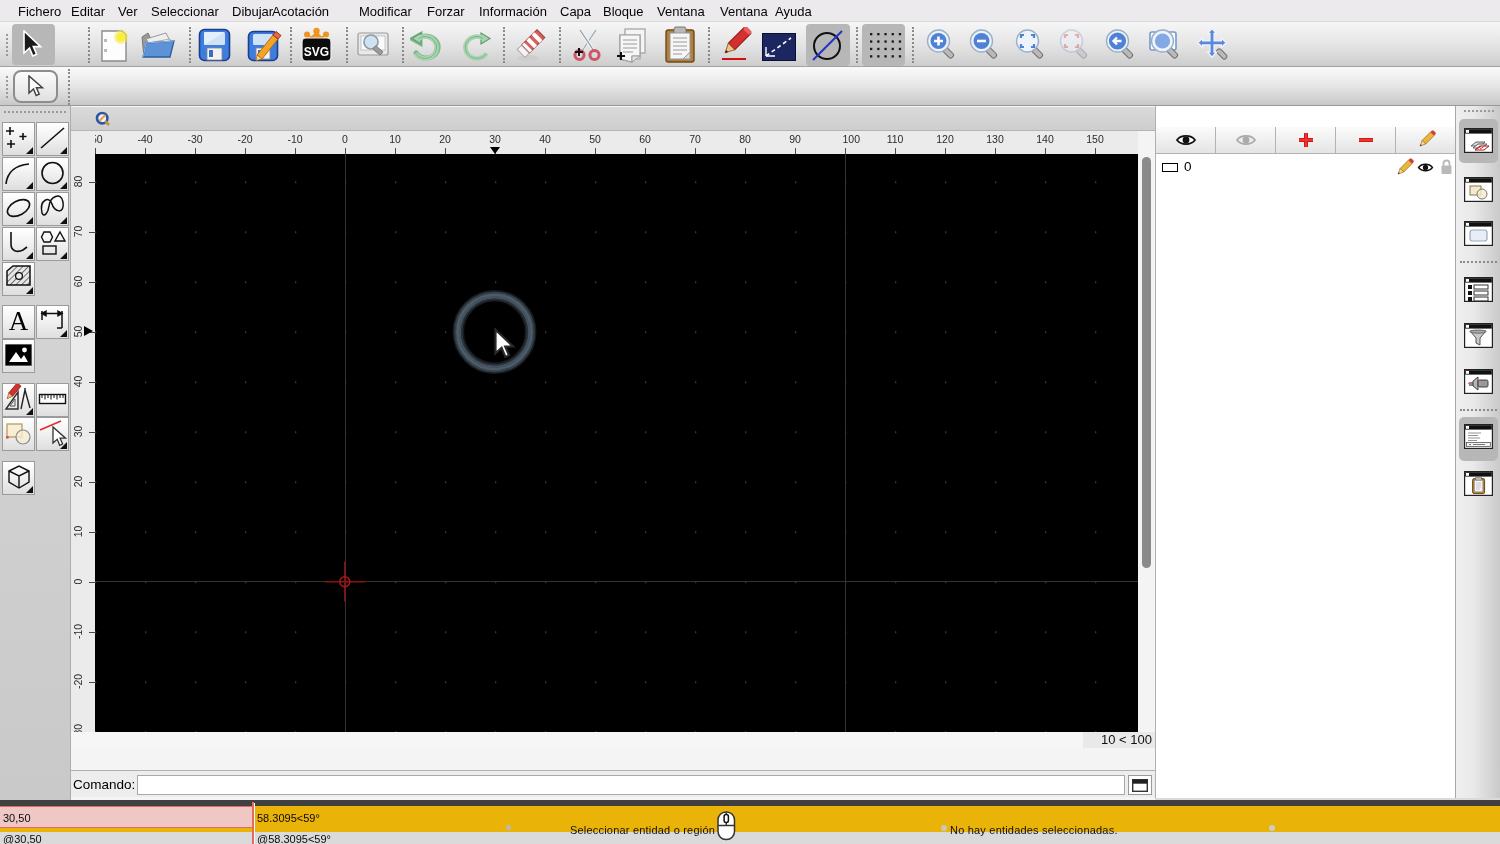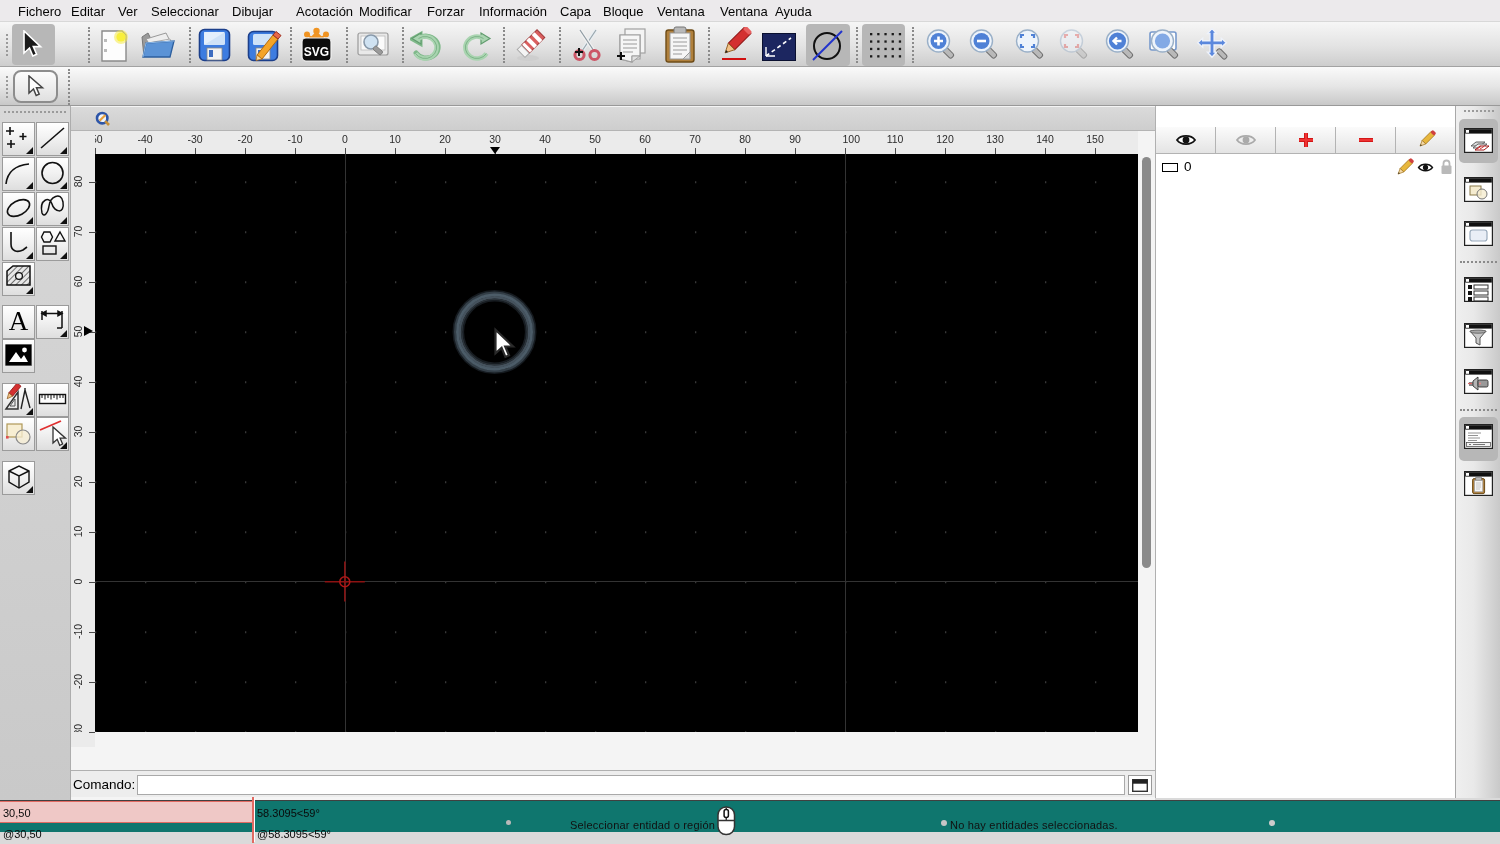--- a/index.html
+++ b/index.html
@@ -37,35 +37,35 @@
 
 #lpanel{position:absolute;left:1155px;top:106px;width:300px;height:692px;background:#fff;border-left:1px solid #b0b0b0}
 #ltitle{position:absolute;left:0;top:1px;width:299px;height:20px;background:linear-gradient(#f4f4f4,#dcdcdc);border-bottom:1px solid #b3b3b3}
 #ltools{position:absolute;left:0;top:21px;width:299px;height:27px}
 .lcell{position:absolute;top:0;width:60px;height:27px;background:linear-gradient(#fbfbfb,#e4e4e4);border-right:1px solid #b3b3b3;border-bottom:1px solid #b3b3b3}
 
 #rstrip{position:absolute;left:1455px;top:106px;width:45px;height:692px;background:linear-gradient(90deg,#efefef,#e9e9e9 40%,#c9c9c9);border-left:1px solid #a8a8a8}
 .rpress{position:absolute;left:3px;width:39px;background:#b7b7b7;border-radius:5px}
 .rbtn{position:absolute;left:8px;width:29px;height:25px}
 
-#status{position:absolute;left:0;top:800px;width:1500px;height:32px;background:#0f766e;border-top:1px solid #404040}
+#status{position:absolute;left:0;top:800px;width:1500px;height:32px;background:#eab308;border-top:6px solid #404040}
 .st{position:absolute;font-size:11px;color:#0a0a0a}
 .stb{position:absolute;font-size:11px;font-weight:normal;color:#111;letter-spacing:0.2px}
 #pinkbox{position:absolute;left:0;top:0;width:253px;height:22px;background:#efc8c6;border-top:1.5px solid #e26a62;border-bottom:1.5px solid #e26a62;border-right:1.5px solid #e26a62}
 #redvline{position:absolute;left:252px;top:-4px;width:1.5px;height:46px;background:#e26a62}
 </style></head><body>
 <div id="app">
 
 <div id="menubar">
 <span class="mi" style="left:18px">Fichero</span>
 <span class="mi" style="left:71px">Editar</span>
 <span class="mi" style="left:118px">Ver</span>
 <span class="mi" style="left:151px">Seleccionar</span>
 <span class="mi" style="left:232px">Dibujar</span>
-<span class="mi" style="left:296px">Acotación</span>
+<span class="mi" style="left:272px">Acotación</span>
 <span class="mi" style="left:359px">Modificar</span>
 <span class="mi" style="left:427px">Forzar</span>
 <span class="mi" style="left:479px">Información</span>
 <span class="mi" style="left:560px">Capa</span>
 <span class="mi" style="left:603px">Bloque</span>
 <span class="mi" style="left:657px">Ventana</span>
 <span class="mi" style="left:720px">Ventana</span>
 <span class="mi" style="left:775px">Ayuda</span>
 </div>
 
@@ -526,20 +526,21 @@
 <circle cx="399.5" cy="178" r="37" stroke="#4c5c68" stroke-width="3"></circle>
 <circle cx="399.5" cy="178" r="34.6" stroke="#45525d" stroke-width="2.6"></circle>
 <circle cx="399.5" cy="178" r="32.6" stroke="#2b333a" stroke-width="2"></circle>
 <circle cx="399.5" cy="178" r="31.2" stroke="#171c21" stroke-width="1.6"></circle>
 </g>
 <path d="M400.5,175.8 L400.5,199.3 L406.6,193.9 L410.4,202.9 L414.0,201.3 L410.2,192.5 L418.1,192.5 Z" fill="#ffffff" stroke="#2a2a2a" stroke-width="2.2"></path>
 </svg>
 <div id="scrollstrip">
         <div id="sthumb"></div>
       </div>
+<div id="zinfo"><div style="position:absolute;right:0;top:0;width:72px;height:15.5px;background:#e9e9e9"></div><span style="position:relative">10 &lt; 100</span></div>
 <div id="cmdrow">
         <span style="position:absolute;left:2px;top:6px;font-size:13.5px;color:#000">Comando:</span>
 <div id="cmdinput"></div>
 <div id="cmdbtn"><svg width="16" height="13" viewBox="0 0 16 13" style="margin:3px 0 0 3px">
             <rect x="0.7" y="0.7" width="14.6" height="11.6" fill="#fff" stroke="#333" stroke-width="1.4"></rect>
             <rect x="0.7" y="0.7" width="14.6" height="4" fill="#222"></rect>
           </svg></div>
       </div>
 </div>
 

